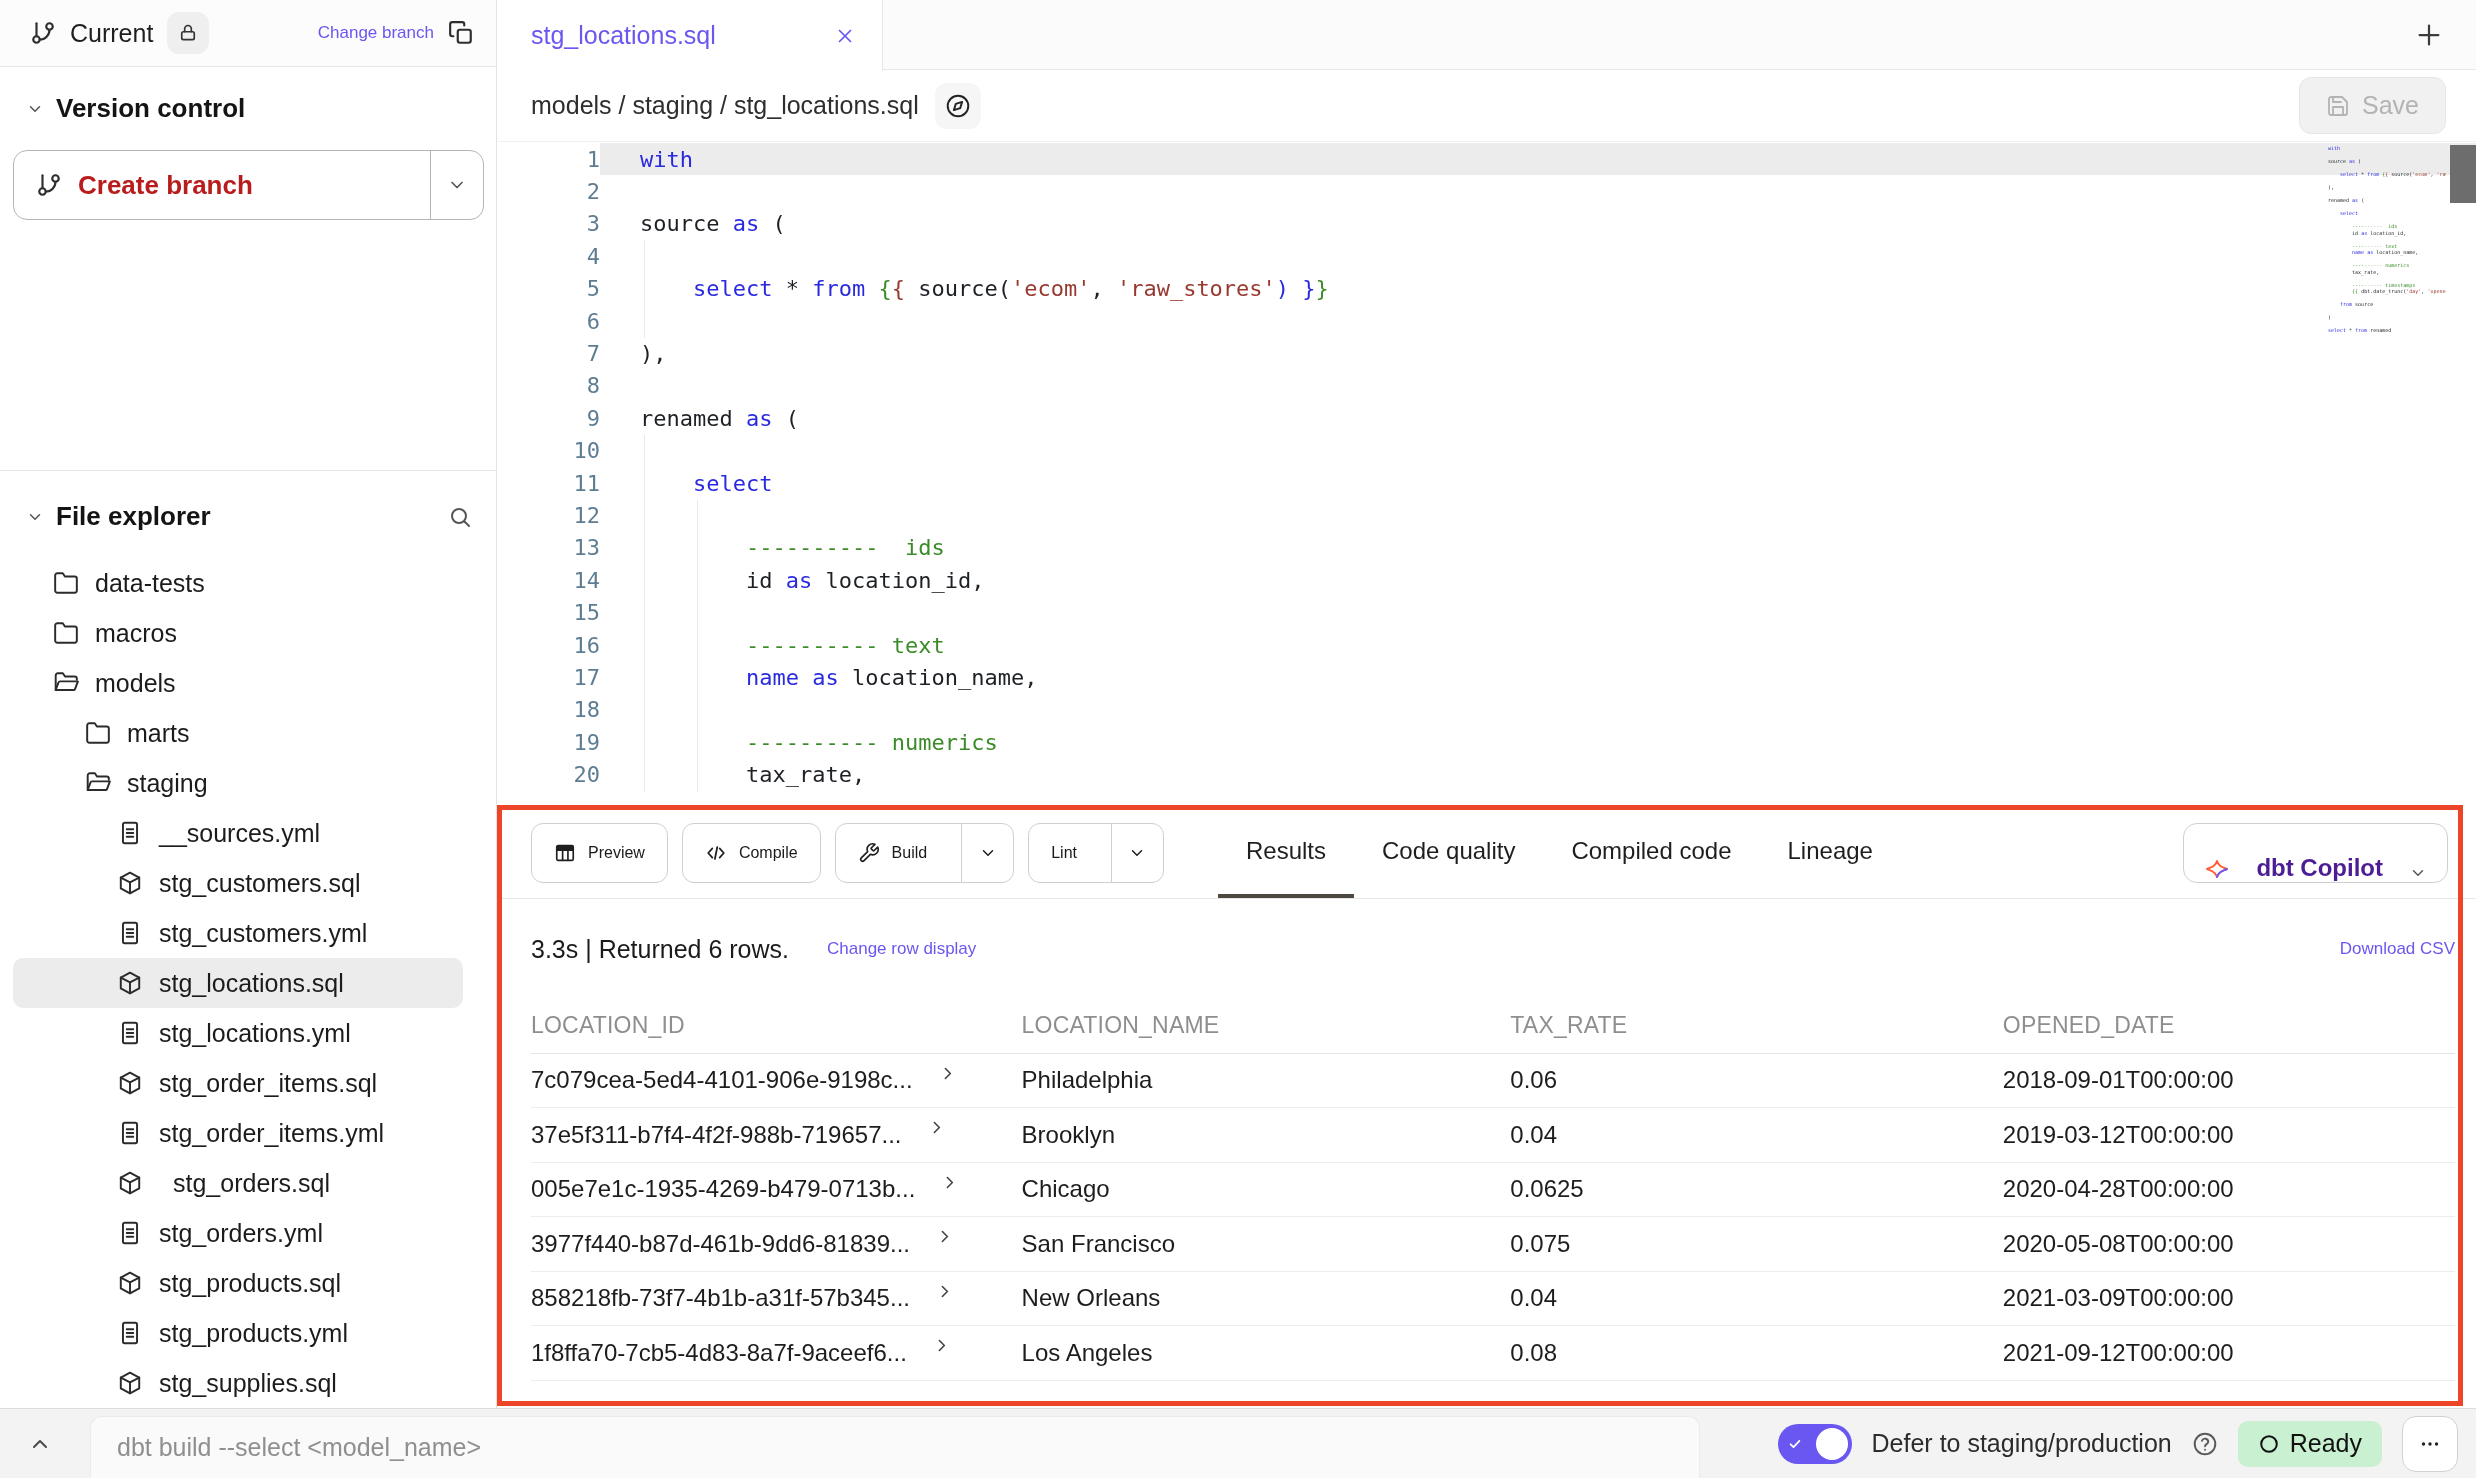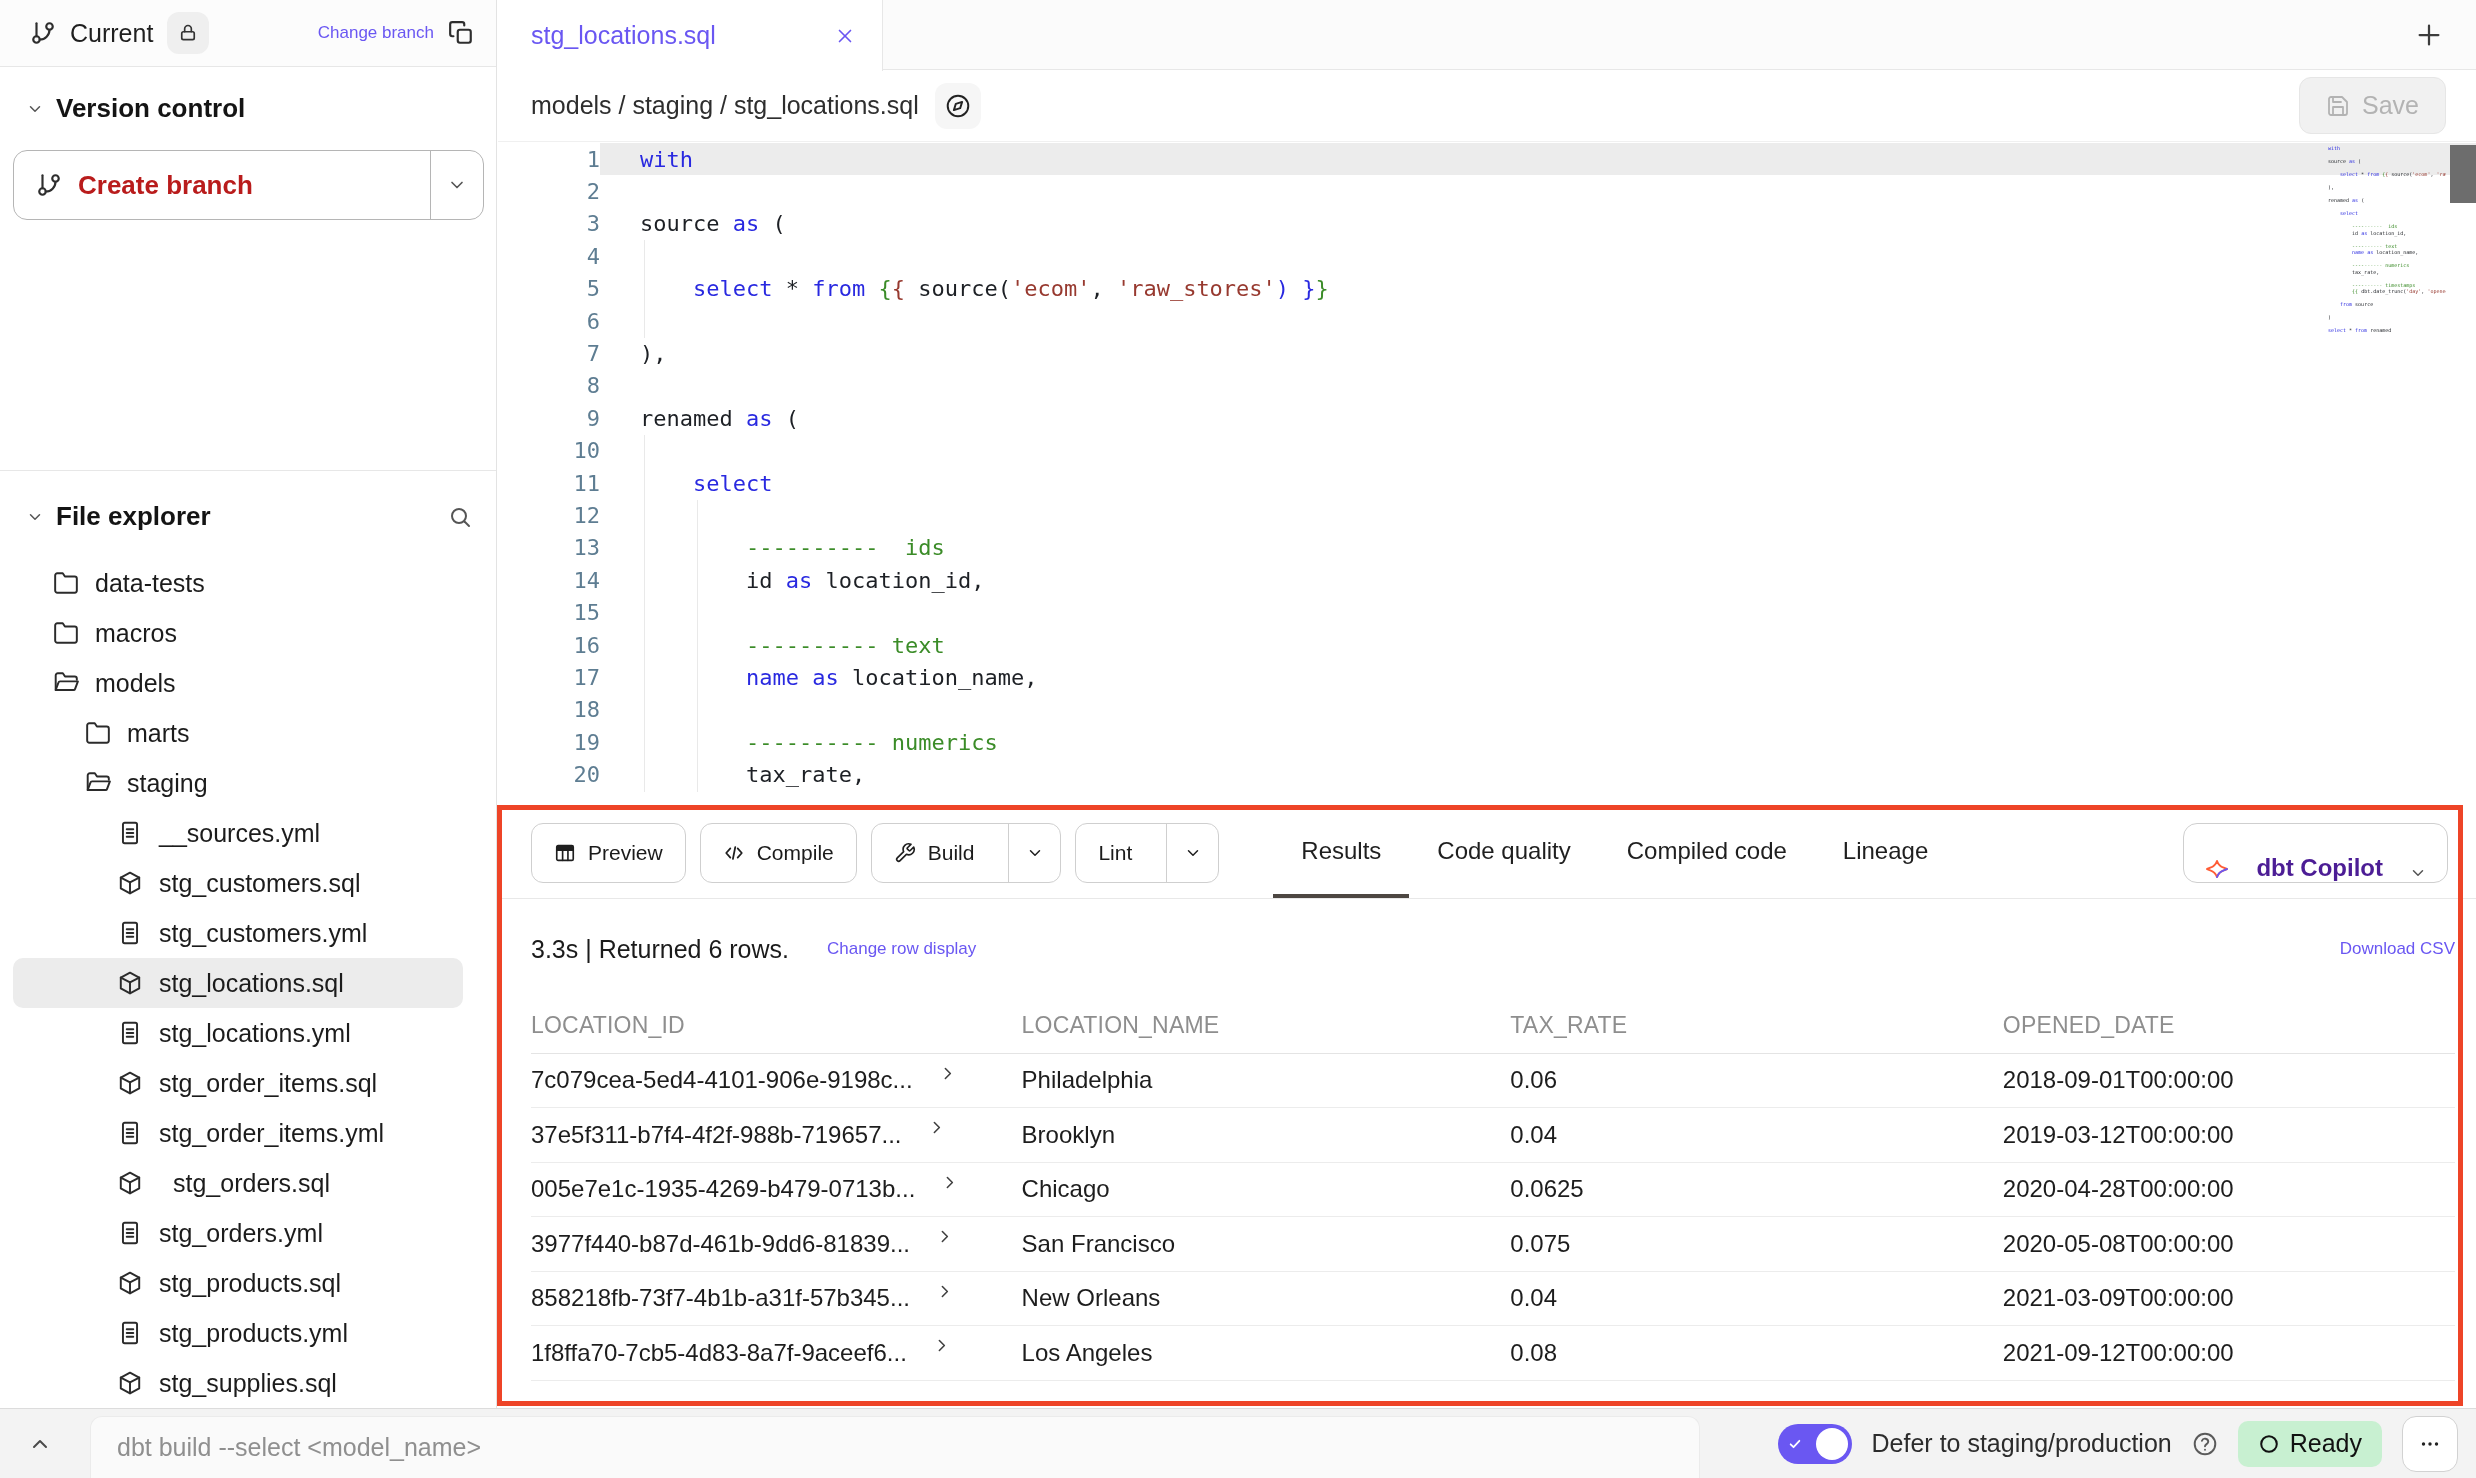--- a/index.html
+++ b/index.html
@@ -56,21 +56,21 @@
   .g1{left:146px;top:97px;height:98px}
   .g2{left:146px;top:292px;height:357px}
   .g3{left:199px;top:357px;height:292px}
   .minimap{position:absolute;top:2px;right:30px;width:118px;font-family:"DejaVu Sans Mono",monospace;font-size:5px;line-height:6.5px;white-space:pre;overflow:hidden;color:#1d2025;cursor:pointer}
   .mm-line{height:6.5px}
   .vthumb{position:absolute;top:2px;right:0;width:26px;height:58px;background:#6d6d6d;cursor:pointer}
 
   
   .panel{position:absolute;left:0;right:0;top:807px;bottom:0;background:#fff}
   .ptoolbar{height:92px;display:flex;align-items:center;padding:0 28px 0 33px;border-bottom:1px solid #e8e8e8;gap:14px}
-  .pbtn{height:60px;border:1px solid #cfcfcf;border-radius:12px;background:#fff;display:flex;align-items:center;gap:12px;padding:0 22px;font-size:21px;font-weight:500;color:#1b1b1b;cursor:pointer;font-family:inherit}
+  .pbtn{height:60px;border:1px solid #cfcfcf;border-radius:12px;background:#fff;display:flex;align-items:center;gap:12px;padding:0 22px;font-size:16px;font-weight:500;color:#1b1b1b;cursor:pointer;font-family:inherit}
   .pbtn .icn{color:#1f1f1f}
   .pbtn.split{padding:0}
   .split-main{display:flex;gap:12px;align-items:center;padding:0 22px;height:100%}
   .split-caret{width:52px;height:100%;border-left:1px solid #cfcfcf;display:flex;align-items:center;justify-content:center;cursor:pointer}
   .ptabs{display:flex;margin-left:40px;height:100%;align-items:stretch}
   .ptab{display:flex;align-items:center;padding:0 28px;font-size:24px;color:#1f1f1f;border-bottom:4px solid transparent;cursor:pointer}
   .ptab.active{border-bottom-color:#4d4742;font-weight:500}
   .copilot{margin-left:auto;height:60px;border:1px solid #cfcfcf;border-radius:14px;display:flex;align-items:flex-end;gap:26px;padding:0 20px;font-size:24px;font-weight:600;background:#fff;cursor:pointer;font-family:inherit;color:#4c1d95}
   .rmeta{height:100px;display:flex;align-items:center;gap:38px;padding:0 21px 0 33px;font-size:25px}
   .rsummary{color:#1b1b1b}

